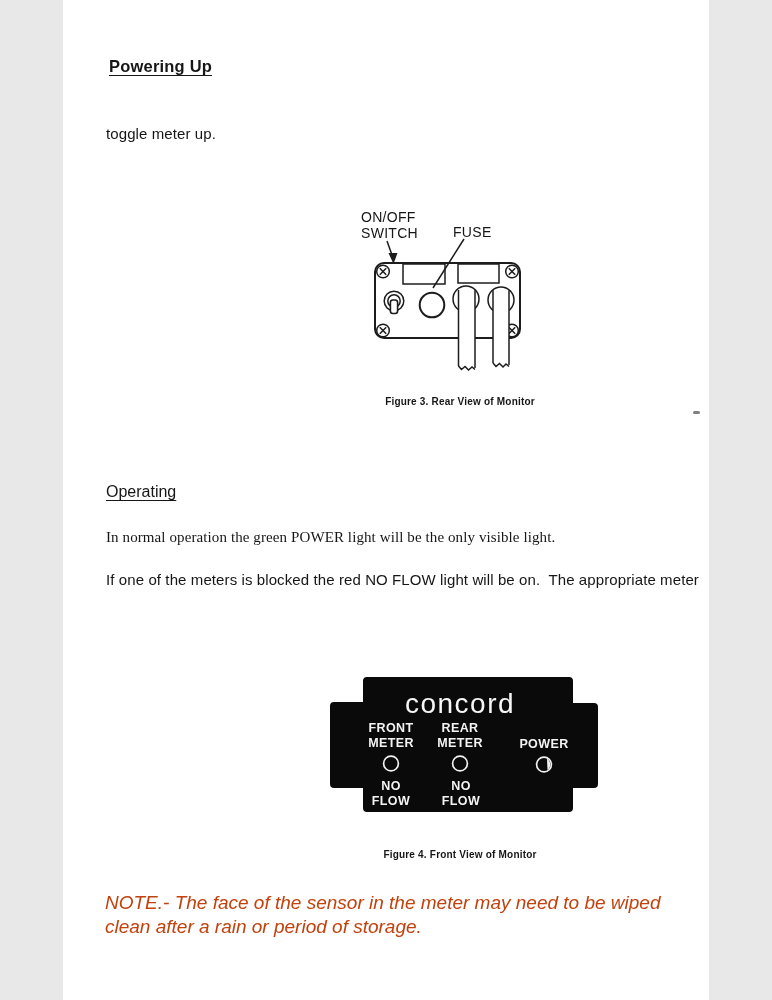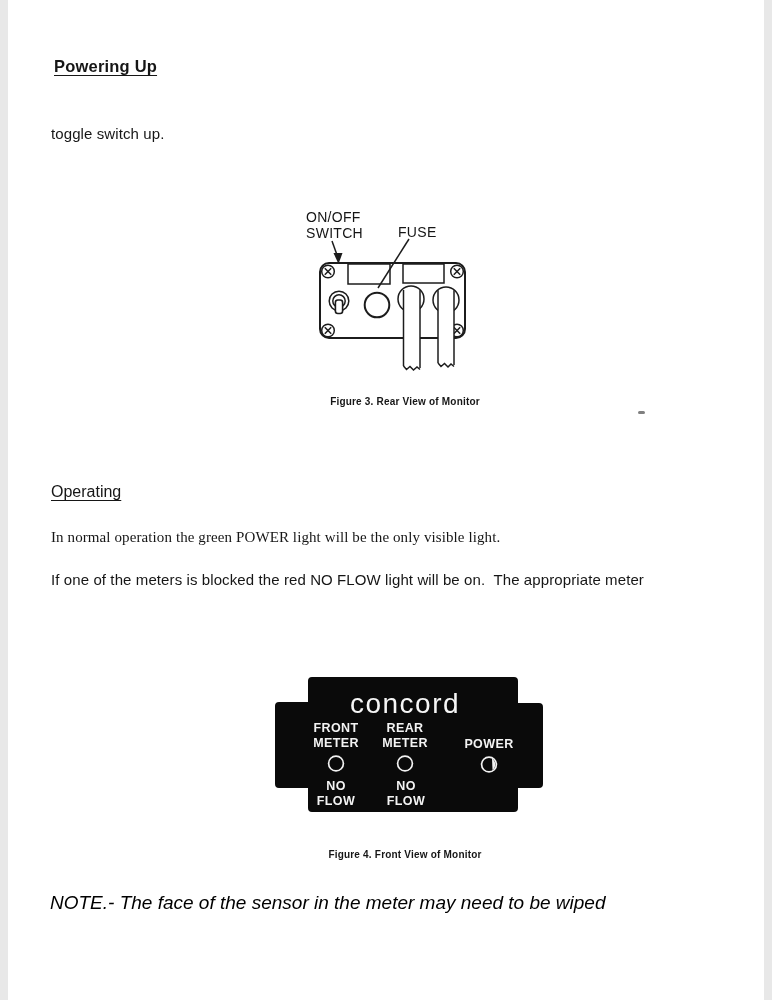--- a/index.html
+++ b/index.html
@@ -1,18 +1,18 @@
 <!DOCTYPE html>
 <html><head>
 <meta charset="utf-8">
 <style>
   html,body{margin:0;padding:0;background:#e8e8e8;}
   .page{
     position:relative;
-    width:756px;height:1000px;
+    width:646px;height:1000px;
     margin:0 auto;
     background:#ffffff;
     font-family:"Liberation Sans", sans-serif;
     color:#161616;
     overflow:hidden;
   }
   .abs{position:absolute;}
   .h-main{
     left:46px;top:57px;
     font-size:16.5px;font-weight:bold;
@@ -42,21 +42,21 @@
     font-size:10px;font-weight:bold;
     letter-spacing:.2px;
   }
   .cap3{top:396px;}
   .cap4{top:849px;}
   .note-text{
     left:42px;top:891px;
     font-size:19px;font-style:italic;
     line-height:23.5px;
     white-space:pre-wrap;
-    color:#000000;
+    color:#c2410c;
   }
   .fig3{left:290px;top:200px;}
   .fig4{left:265px;top:675px;}
   .artifact{
     left:630px;top:411px;width:7px;height:3px;
     background:#6a6a6a;border-radius:2px;opacity:.85;
   }
   svg text{font-family:"Liberation Sans", sans-serif;}
   .fig3 text{fill:#161616;font-size:14px;letter-spacing:.3px;}
   .fig3 .ln{stroke:#1c1c1c;stroke-width:1.5;fill:none;}
@@ -67,21 +67,21 @@
   .fig4 .lbl{fill:#f3f3f3;font-size:12.5px;font-weight:600;letter-spacing:.4px;text-anchor:middle;}
   .fig4 .light{stroke:#f2f2f2;stroke-width:1.7;fill:none;}
 </style>
 </head>
 <body>
 
 <div class="page">
 
   <div class="abs h-main">Powering Up</div>
 
-  <div class="abs body-text p1"><br><span>toggle switch up.</span></div>
+  <div class="abs body-text p1"><br><span>toggle meter up.</span></div>
 
   <svg class="abs fig3" width="185" height="178" viewBox="0 0 185 178">
 
     <text x="8" y="22">ON/OFF</text>
     <text x="8" y="38">SWITCH</text>
     <text x="100" y="37">FUSE</text>
 
     <line class="ln" x1="34" y1="41" x2="39" y2="55"></line>
     <polygon points="35.5,53 44.5,53 40.5,64" fill="#1c1c1c"></polygon>
     <line class="ln" x1="111" y1="39" x2="80" y2="88"></line>
@@ -166,15 +166,15 @@
     </g>
 
     <text class="lbl" x="63" y="115">NO</text>
     <text class="lbl" x="63" y="130">FLOW</text>
     <text class="lbl" x="133" y="115">NO</text>
     <text class="lbl" x="133" y="130">FLOW</text>
   </svg>
 
   <div class="abs caption cap4">Figure 4. Front View of Monitor</div>
 
-  <div class="abs note-text"><span>NOTE.- The face of the sensor in the meter may need to be wiped</span><br></div>
+  <div class="abs note-text"><span>NOTE.- The face of the sensor in the meter may need to be wiped</span><br><span>clean after a rain or period of storage.</span></div>
 
 </div>
 
 </body></html>

